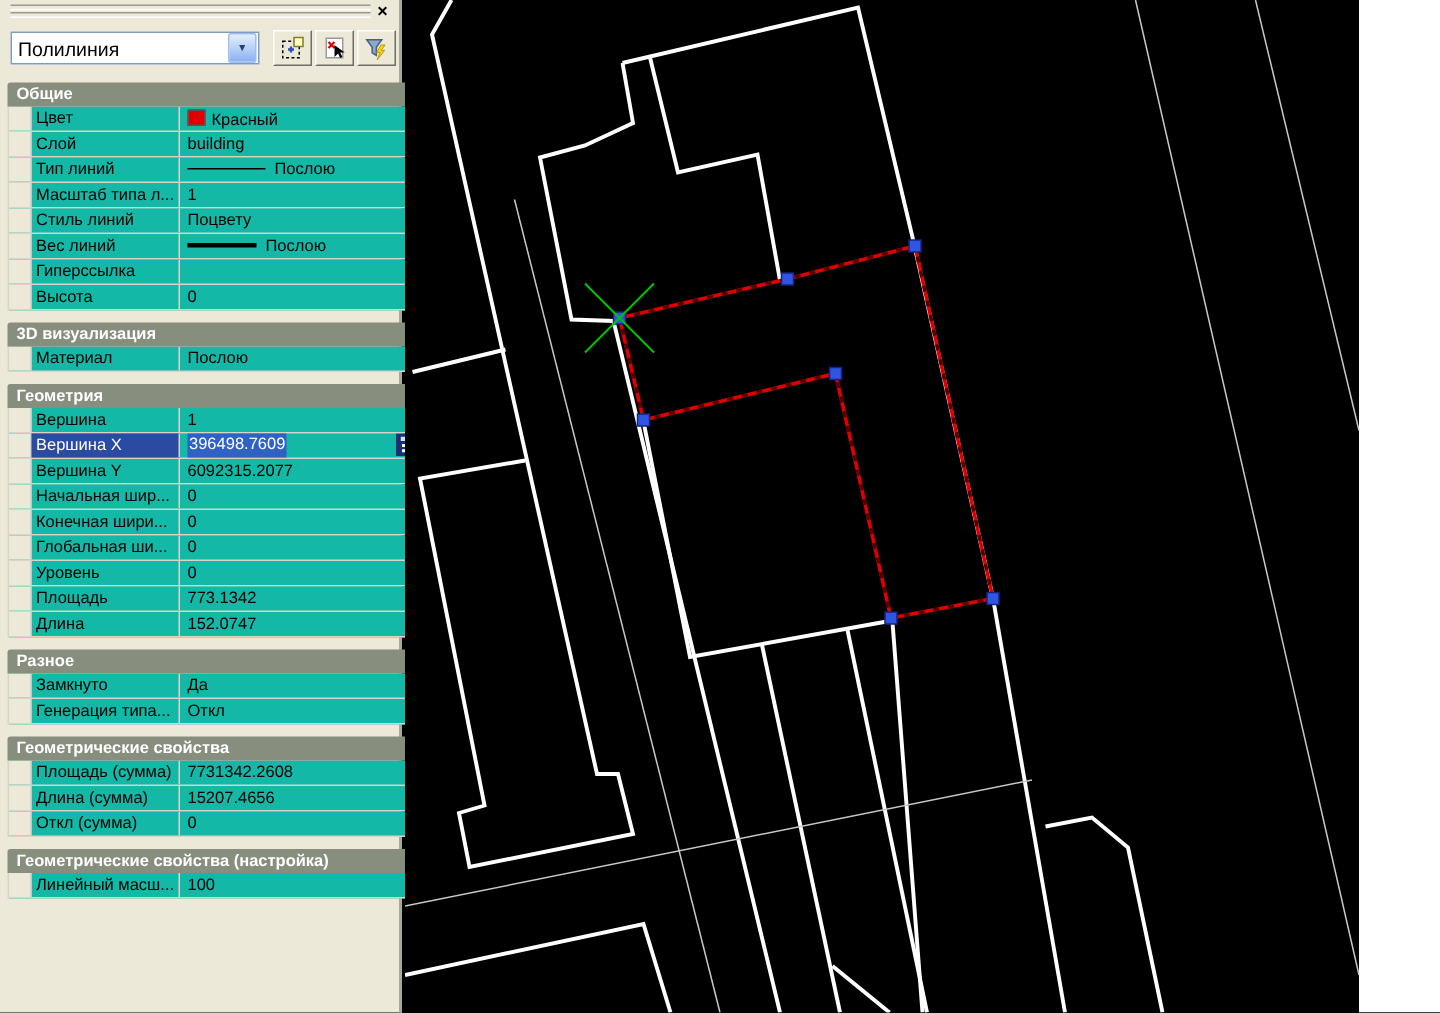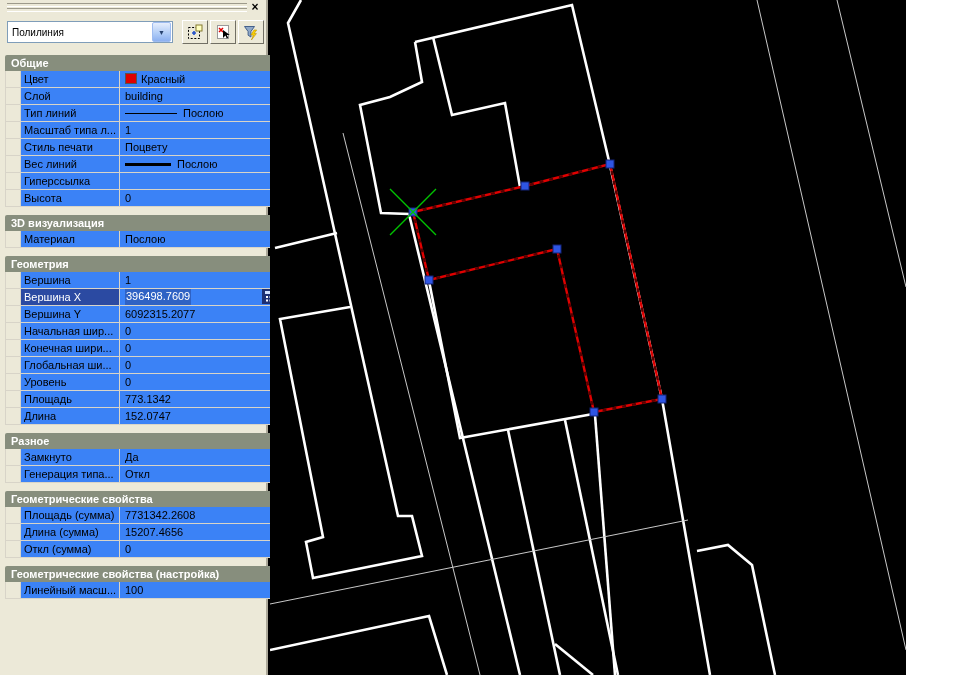--- a/index.html
+++ b/index.html
@@ -7,35 +7,35 @@
   .app{position:relative;width:960px;height:675px;}
 
   
   .panel{position:absolute;left:0;top:0;width:268px;height:675px;background:#ece9d8;border-right:2px solid #aca899;box-sizing:border-box;}
   .panel-top{position:relative;height:17px;}
   .groove{position:absolute;left:7px;width:240px;height:2px;border-top:1px solid #9d9a8b;border-bottom:1px solid #fff;}
   .groove.g1{top:3px;} .groove.g2{top:8px;}
   .close-btn{position:absolute;right:4px;top:1px;width:14px;height:14px;line-height:13px;text-align:center;font-size:12px;font-weight:bold;color:#000;cursor:default;}
   .selector-row{display:flex;align-items:center;margin:3px 0 0 7px;height:24px;}
   .combo{width:170px;height:22px;background:#fff;border:1px solid #7f9db9;display:flex;align-items:center;box-sizing:border-box;}
-  .combo-text{flex:1;font-size:10px;padding-left:4px;color:#000;white-space:nowrap;overflow:hidden;}
+  .combo-text{flex:1;font-size:13px;padding-left:4px;color:#000;white-space:nowrap;overflow:hidden;}
   .combo-arrow{width:17px;height:18px;margin-right:1px;background:linear-gradient(#e6eefc,#aecbf7 60%,#8cb0f0);border:1px solid #9ebcf0;border-radius:2px;display:flex;align-items:center;justify-content:center;font-size:7px;color:#26416e;}
   .tb{display:flex;margin-left:9px;}
   .tb-btn{width:24px;height:22px;background:#ece9d8;border:1px solid;border-color:#fff #716f64 #716f64 #fff;margin-right:2px;display:flex;align-items:center;justify-content:center;}
   
   .sections{margin-top:11px;}
   .section{margin:0 0 0 5px;width:292px;}
   .section + .section{margin-top:8px;}
   .sec-head{height:15px;background:#878e7d;border-radius:2px 2px 0 0;color:#fff;font-size:11px;font-weight:bold;display:flex;align-items:center;padding:0 4px 1px 6px;position:relative;}
   .sec-head .chev{position:absolute;right:5px;top:1px;font-size:12px;font-weight:bold;transform:rotate(90deg);color:#fff;}
   .rows{border-left:1px solid #d8d4c8;}
-  .prow{display:flex;height:17px;box-sizing:border-box;border-bottom:1px solid #d8d4c8;background:#3b82f6;font-size:11px;}
+  .prow{display:flex;height:17px;box-sizing:border-box;border-bottom:1px solid #d8d4c8;background:#14b8a6;font-size:11px;}
   .gutter{width:14px;background:#ece9d8;border-right:1px solid #d8d4c8;}
   .plabel{width:99px;padding:2px 2px 0 3px;border-right:1px solid #d8d4c8;color:#000;white-space:nowrap;overflow:hidden;box-sizing:border-box;}
-  .pvalue{flex:1;padding:2px 2px 0 5px;color:#000;white-space:nowrap;overflow:hidden;position:relative;box-sizing:border-box;border-right:3px solid #84cc16;}
+  .pvalue{flex:1;padding:2px 2px 0 5px;color:#000;white-space:nowrap;overflow:hidden;position:relative;box-sizing:border-box;border-right:1px solid #84cc16;}
   .prow.selected .plabel{background:#2b4aa2;color:#fff;}
   .prow.selected .pvalue{padding-top:1px;}
   .sel-text{background:#2f62c4;color:#fff;padding:16px 1px;}
   .swatch{display:inline-block;width:10px;height:9px;border:1px solid #555;margin:0 4px -1px 0;}
   .lt-thin{display:inline-block;width:52px;height:1px;background:#000;margin:0 6px 3px 0;}
   .lt-thick{display:inline-block;width:46px;height:3px;background:#000;margin:0 6px 2px 0;}
   .cell-btns{position:absolute;right:0;top:0;display:flex;height:15px;}
   .calc-btn{width:17px;height:15px;background:#1c2f73;display:flex;align-items:center;justify-content:center;}
   .pick-btn{width:15px;height:15px;background:#ece9d8;border:1px solid;border-color:#fff #716f64 #716f64 #fff;box-sizing:border-box;display:flex;align-items:center;justify-content:center;}
 
@@ -110,21 +110,21 @@
   </div>
 
   <div class="prow">
     <div class="gutter"></div>
     <div class="plabel">Масштаб типа л...</div>
     <div class="pvalue"><span>1</span></div>
   </div>
 
   <div class="prow">
     <div class="gutter"></div>
-    <div class="plabel">Стиль печати</div>
+    <div class="plabel">Стиль линий</div>
     <div class="pvalue"><span>Поцвету</span></div>
   </div>
 
   <div class="prow">
     <div class="gutter"></div>
     <div class="plabel">Вес линий</div>
     <div class="pvalue"><span class="lt-thick"></span><span>Послою</span></div>
   </div>
 
   <div class="prow">

